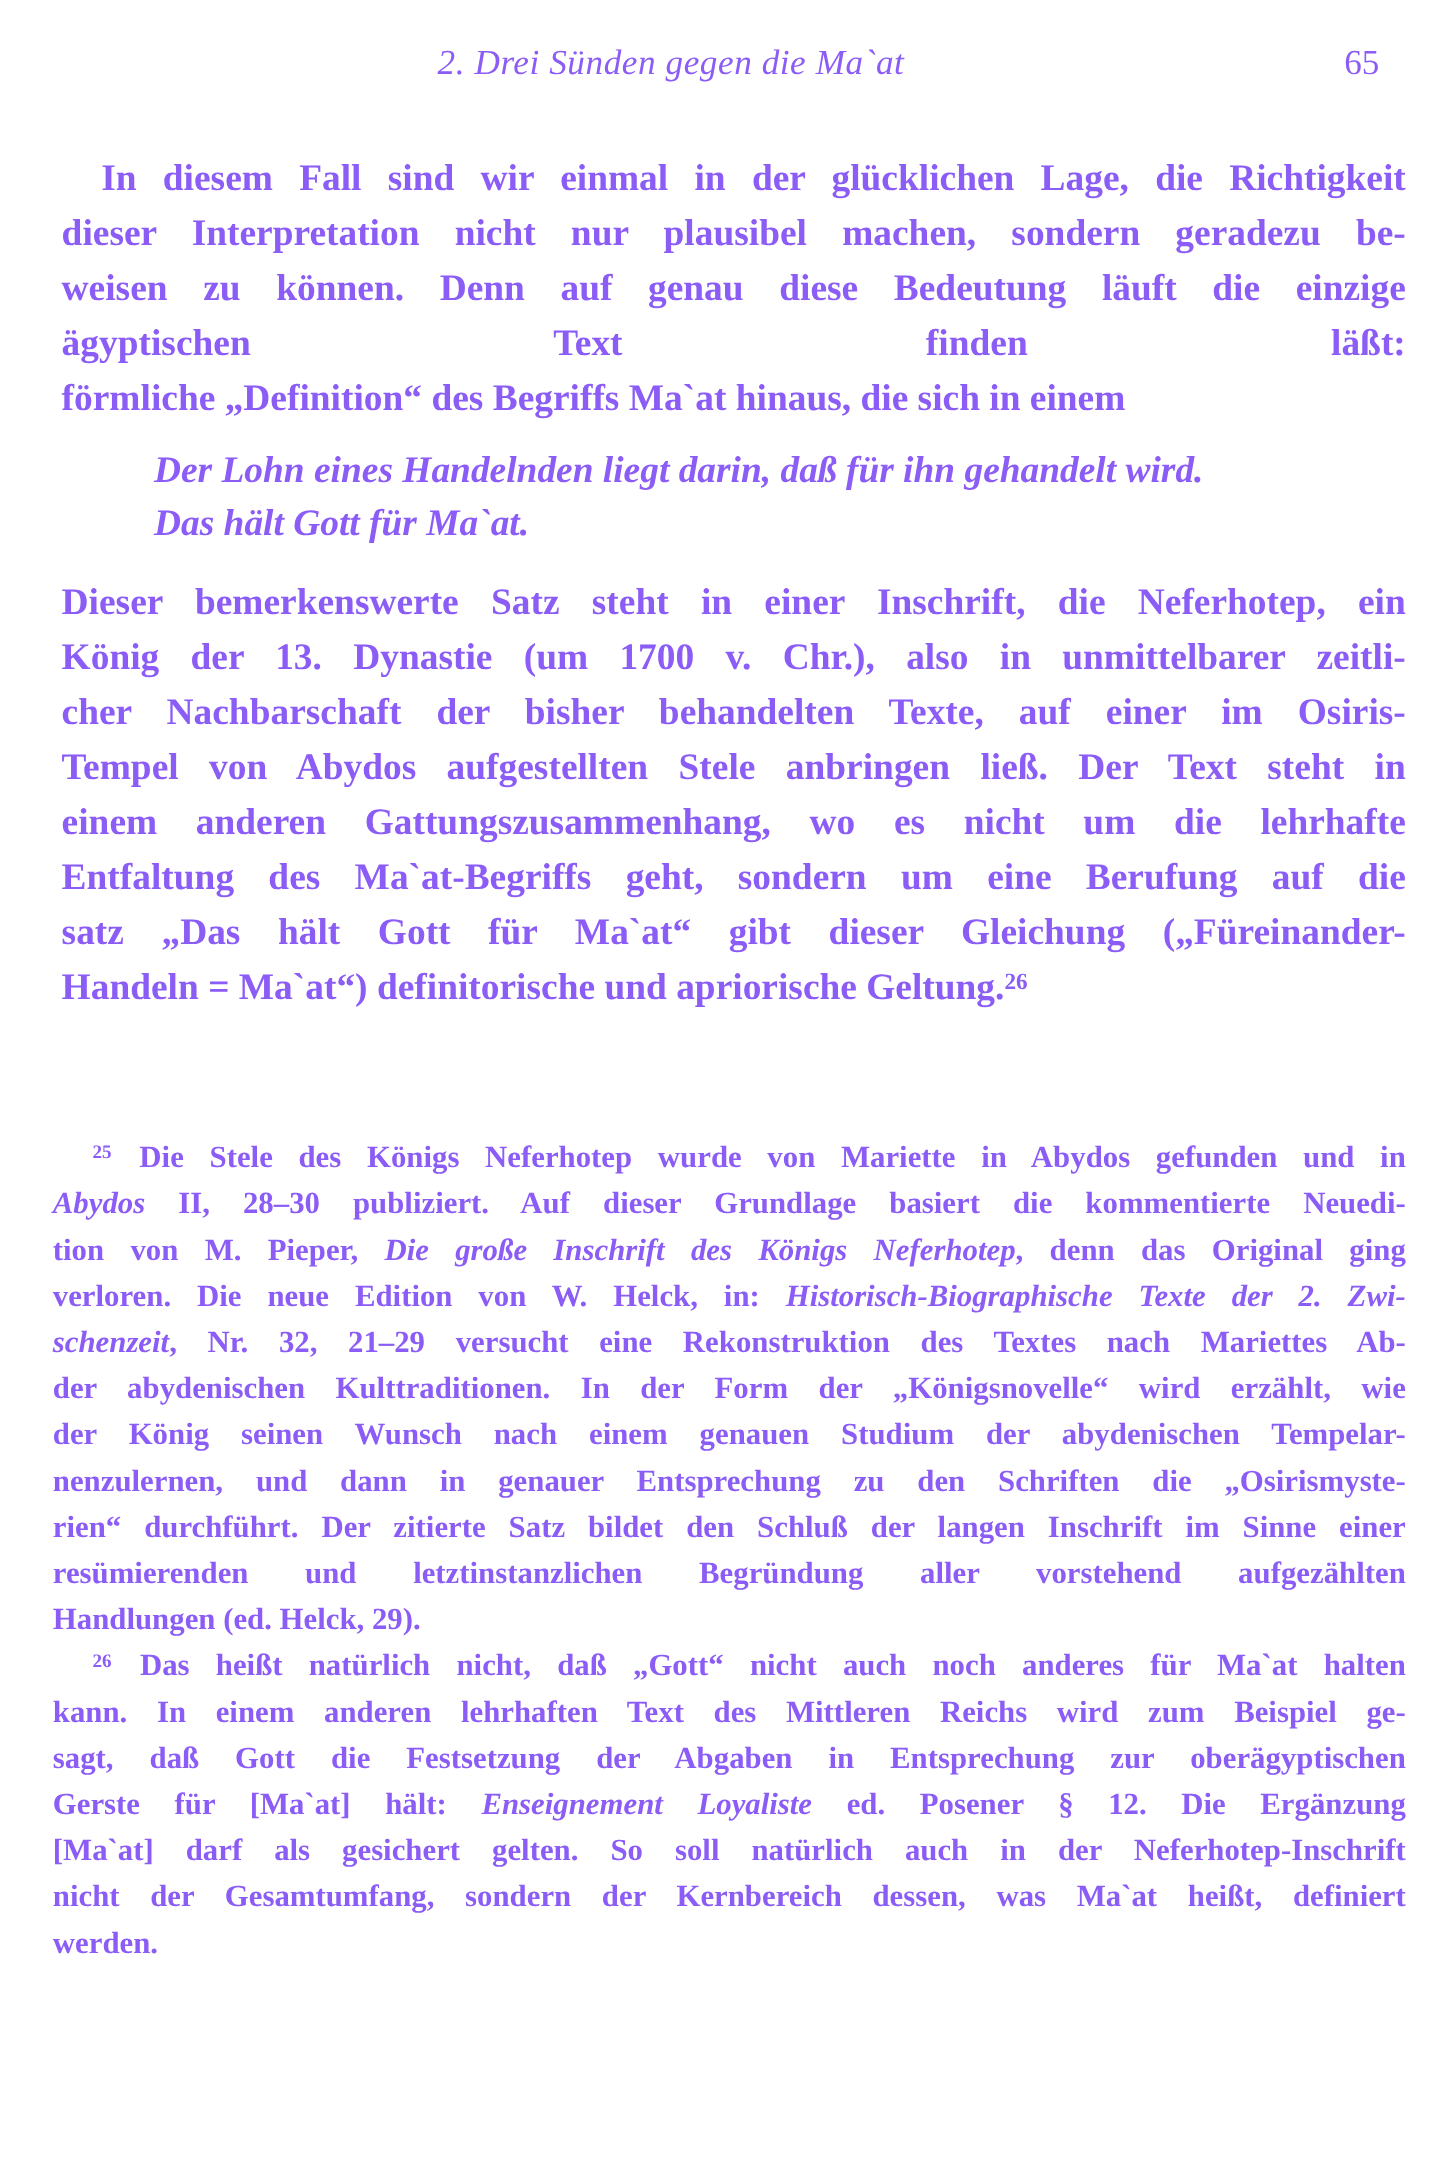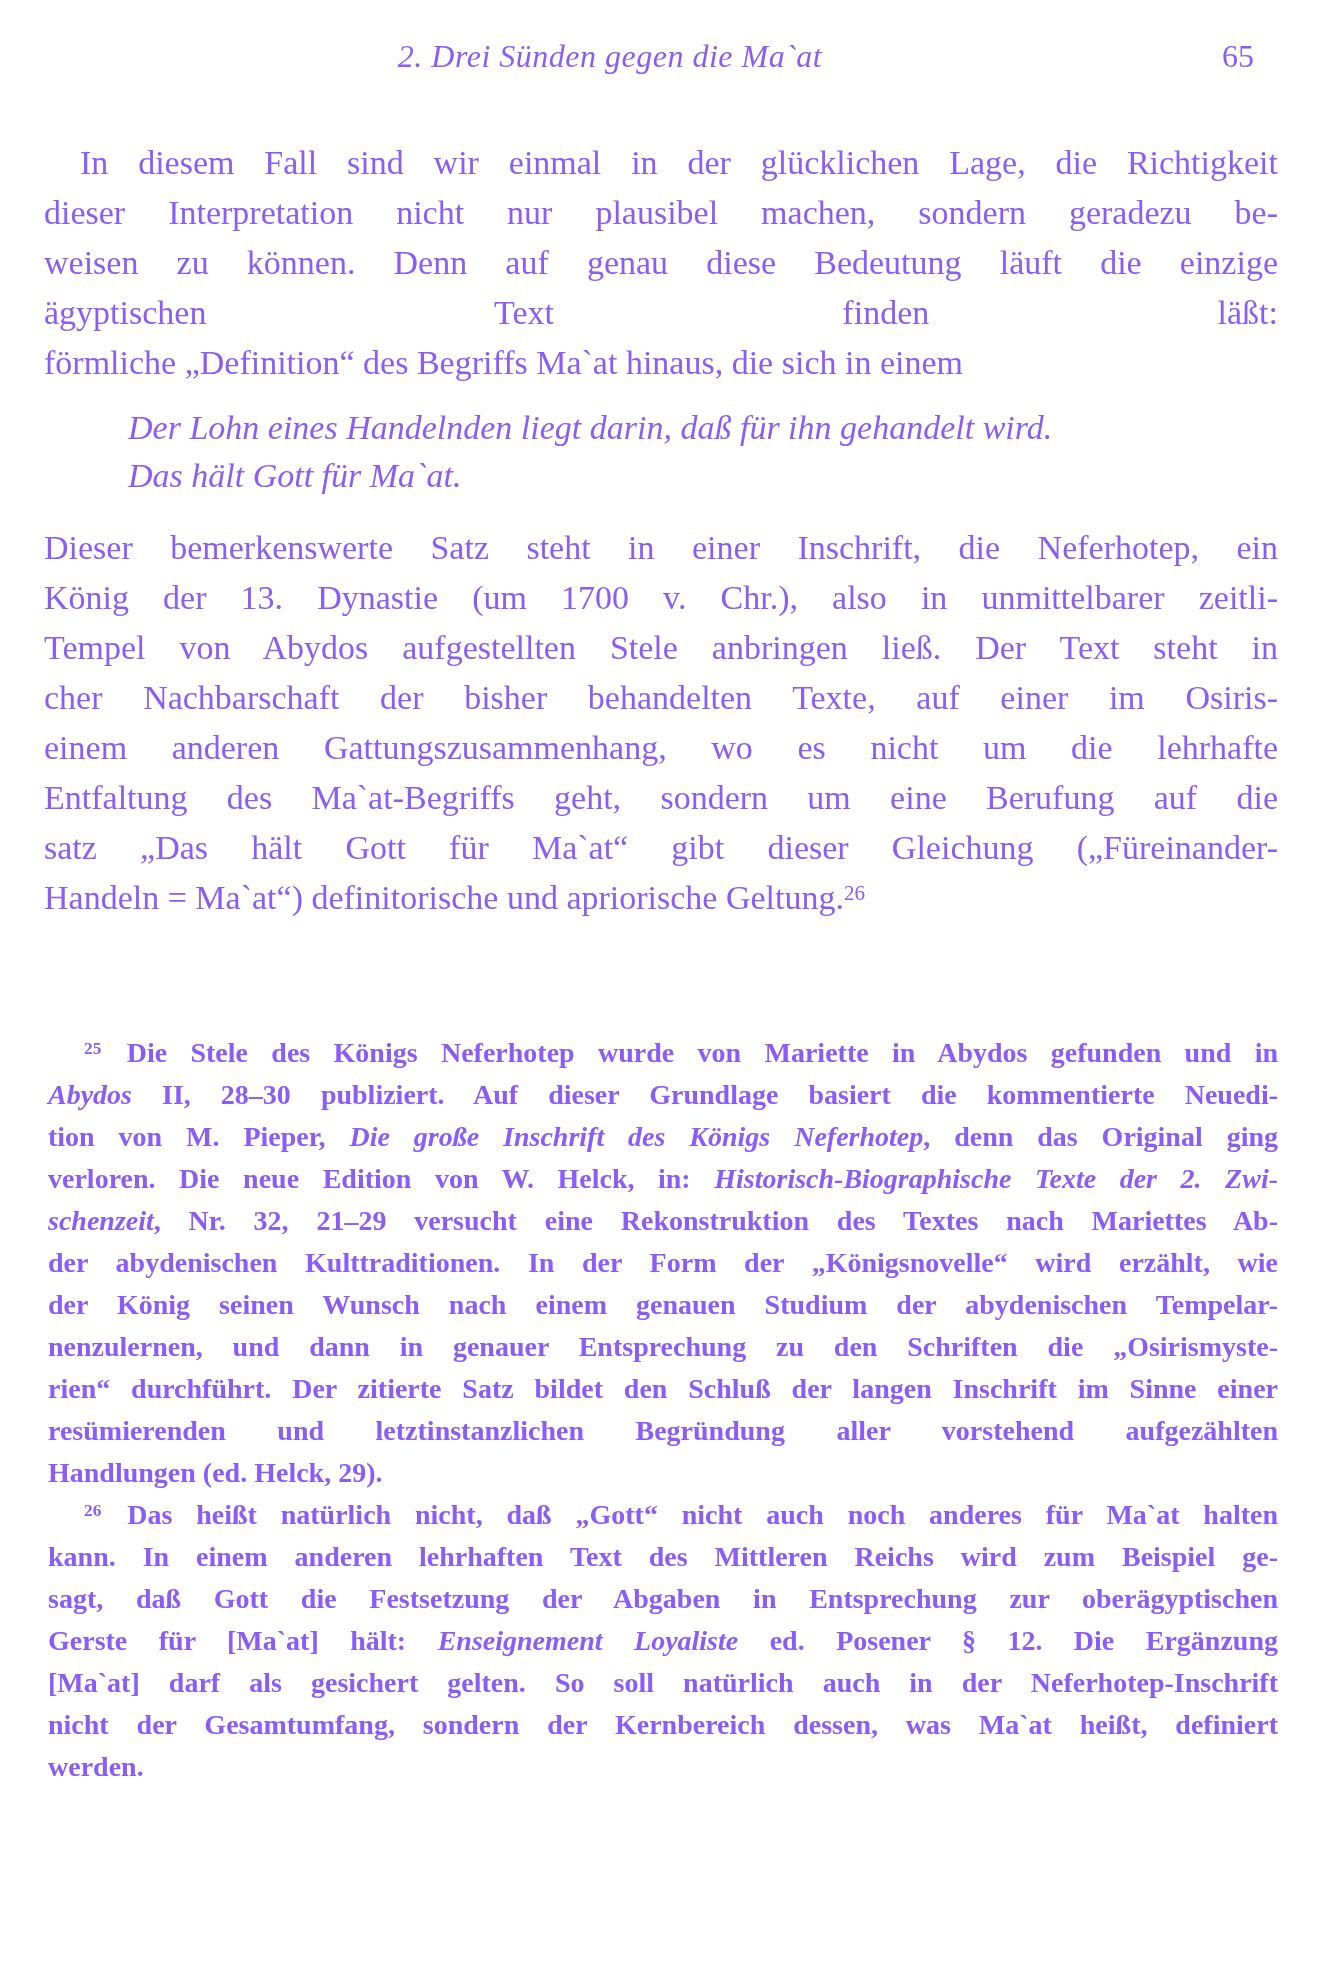--- a/index.html
+++ b/index.html
@@ -28,21 +28,21 @@
     letter-spacing: 0.5px;
   }
   .page-number {
     position: absolute;
     right: 22px; top: 0;
     font-size: 32px;
   }
   
   .main {
     position: absolute;
-    top: 138px; left: 44px; right: 42px;
+    top: 138px; left: 56px; right: 42px; font-weight: bold;
   }
   .para {
     font-size: 34px;
     line-height: 50px;
   }
   .line { white-space: normal; }
   .justify .line {
     text-align: justify;
     text-align-last: justify;
   }
@@ -94,22 +94,22 @@
       </div>
 
     <div class="quote" id="quote">
         <div class="line">Der Lohn eines Handelnden liegt darin, daß für ihn gehandelt wird.</div>
         <div class="line">Das hält Gott für Ma`at.</div>
       </div>
 
     <div class="para justify" id="p2">
         <div class="line">Dieser bemerkenswerte Satz steht in einer Inschrift, die Neferhotep, ein</div>
         <div class="line">König der 13. Dynastie (um 1700 v. Chr.), also in unmittelbarer zeitli-</div>
+        <div class="line">cher Nachbarschaft der bisher behandelten Texte, auf einer im Osiris-</div>
         <div class="line">Tempel von Abydos aufgestellten Stele anbringen ließ. Der Text steht in</div>
-        <div class="line">cher Nachbarschaft der bisher behandelten Texte, auf einer im Osiris-</div>
         <div class="line">einem anderen Gattungszusammenhang, wo es nicht um die lehrhafte</div>
         <div class="line">Entfaltung des Ma`at-Begriffs geht, sondern um eine Berufung auf die</div>
         <div class="line">satz „Das hält Gott für Ma`at“ gibt dieser Gleichung („Füreinander-</div>
         <div class="line">Handeln = Ma`at“) definitorische und apriorische Geltung.<sup>26</sup></div>
       </div>
   </div>
 
   <div class="footnotes">
     <div class="fnote justify" id="fn25">
         <div class="line"><sup>25</sup> Die Stele des Königs Neferhotep wurde von Mariette in Abydos gefunden und in</div>

